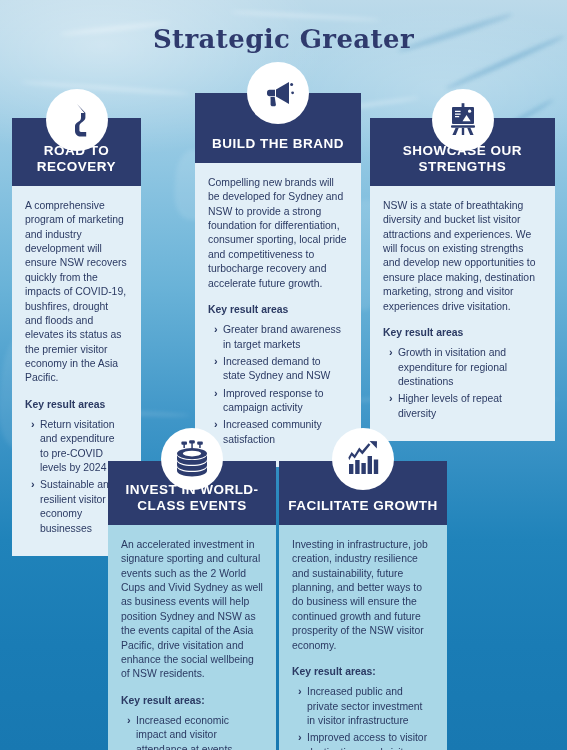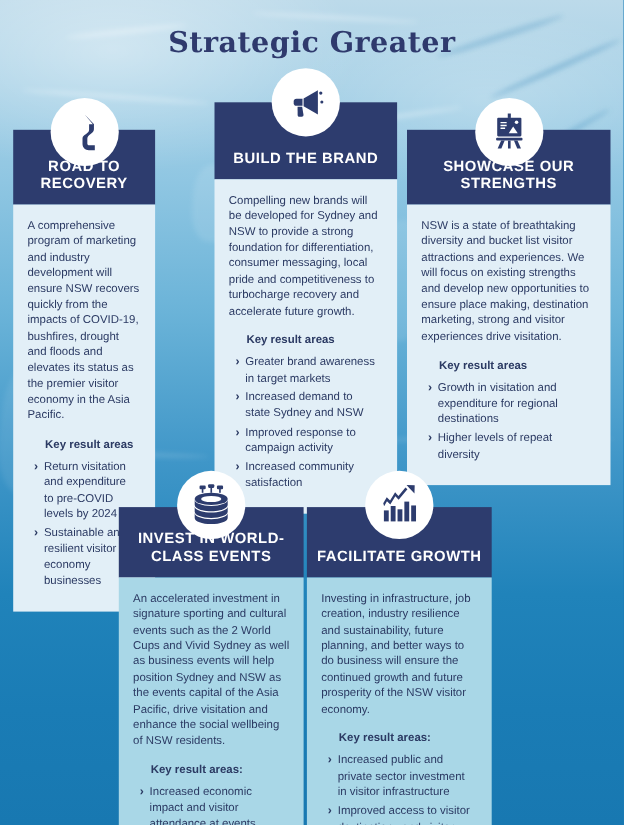--- a/index.html
+++ b/index.html
@@ -55,21 +55,21 @@
     display:flex;align-items:flex-end;justify-content:center;
     padding-bottom:11px;box-sizing:border-box;
   }
   .body{
     color:#2b3a63;font-size:10.4px;line-height:1.38;
     padding:13px 13px 14px 13px;box-sizing:border-box;
   }
   .body.top{background:#e2eff7;}
   .body.bot{background:#a9d7e7;}
   .intro{margin:0 0 12px 0;}
-  .krtitle{font-weight:700;margin:0 0 2px 16px;font-size:10.4px;}
+  .krtitle{font-weight:700;margin:0 0 2px 0;font-size:10.4px;}
   .krlist{list-style:none;margin:6px;padding:0;}
   .krlist li{position:relative;padding-left:9px;margin-bottom:3px;}
   .krlist li:before{content:"\203A";position:absolute;left:0;top:-1px;
      font-size:11px;font-weight:700;color:#2b3a63;}
 
   
   #c1{left:12px;top:118px;width:129px;}
   #c1 .badge{top:-29px;}
   #c1 .head{height:68px;width:100%;}
   #c1 .body{width:100%;min-height:192px;}
@@ -146,21 +146,21 @@
         <path d="M31 9 L18 16.5 v7 L31 31 z"></path>
         <path d="M17 16.8 H11.5 c-1.5 0 -2.5 1 -2.5 2.4 v1.6 c0 1.4 1 2.4 2.5 2.4 H17 z"></path>
         <path d="M12.5 24 h4.2 l1.2 7.4 c.1 1 -.6 1.8 -1.6 1.8 h-2 c-.9 0 -1.6 -.6 -1.7 -1.5 z"></path>
         <circle cx="33.6" cy="11.6" r="1.5"></circle>
         <circle cx="34.6" cy="19.8" r="1.4"></circle>
       </g>
         </svg>
     </div>
     <div class="head">BUILD THE BRAND</div>
     <div class="body top">
-      <p class="intro">Compelling new brands will be developed for Sydney and NSW to provide a strong foundation for differentiation, consumer messaging, local pride and competitiveness to turbocharge recovery and accelerate future growth.</p>
+      <p class="intro">Compelling new brands will be developed for Sydney and NSW to provide a strong foundation for differentiation, consumer sporting, local pride and competitiveness to turbocharge recovery and accelerate future growth.</p>
       <div class="krtitle">Key result areas</div>
       <ul class="krlist">
         <li>Greater brand awareness in target markets</li>
         <li>Increased demand to state Sydney and NSW</li>
         <li>Improved response to campaign activity</li>
         <li>Increased community satisfaction</li>
       </ul>
     </div>
   </div>
 

